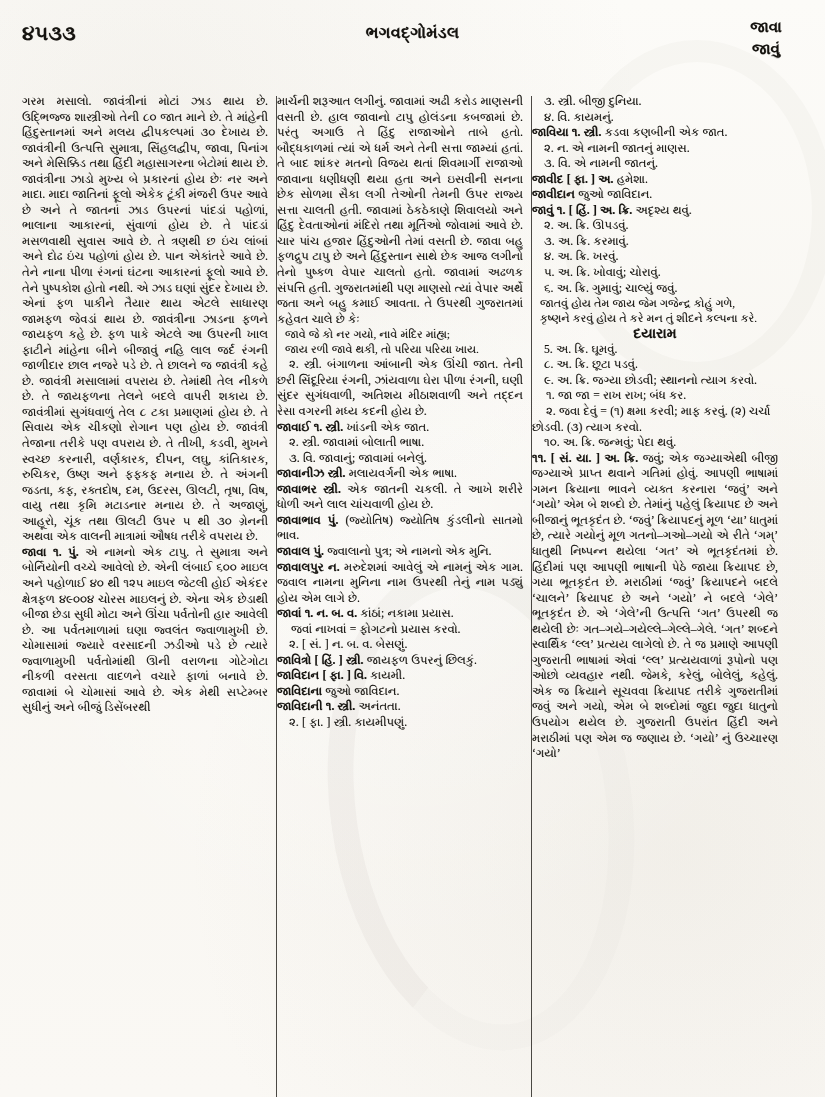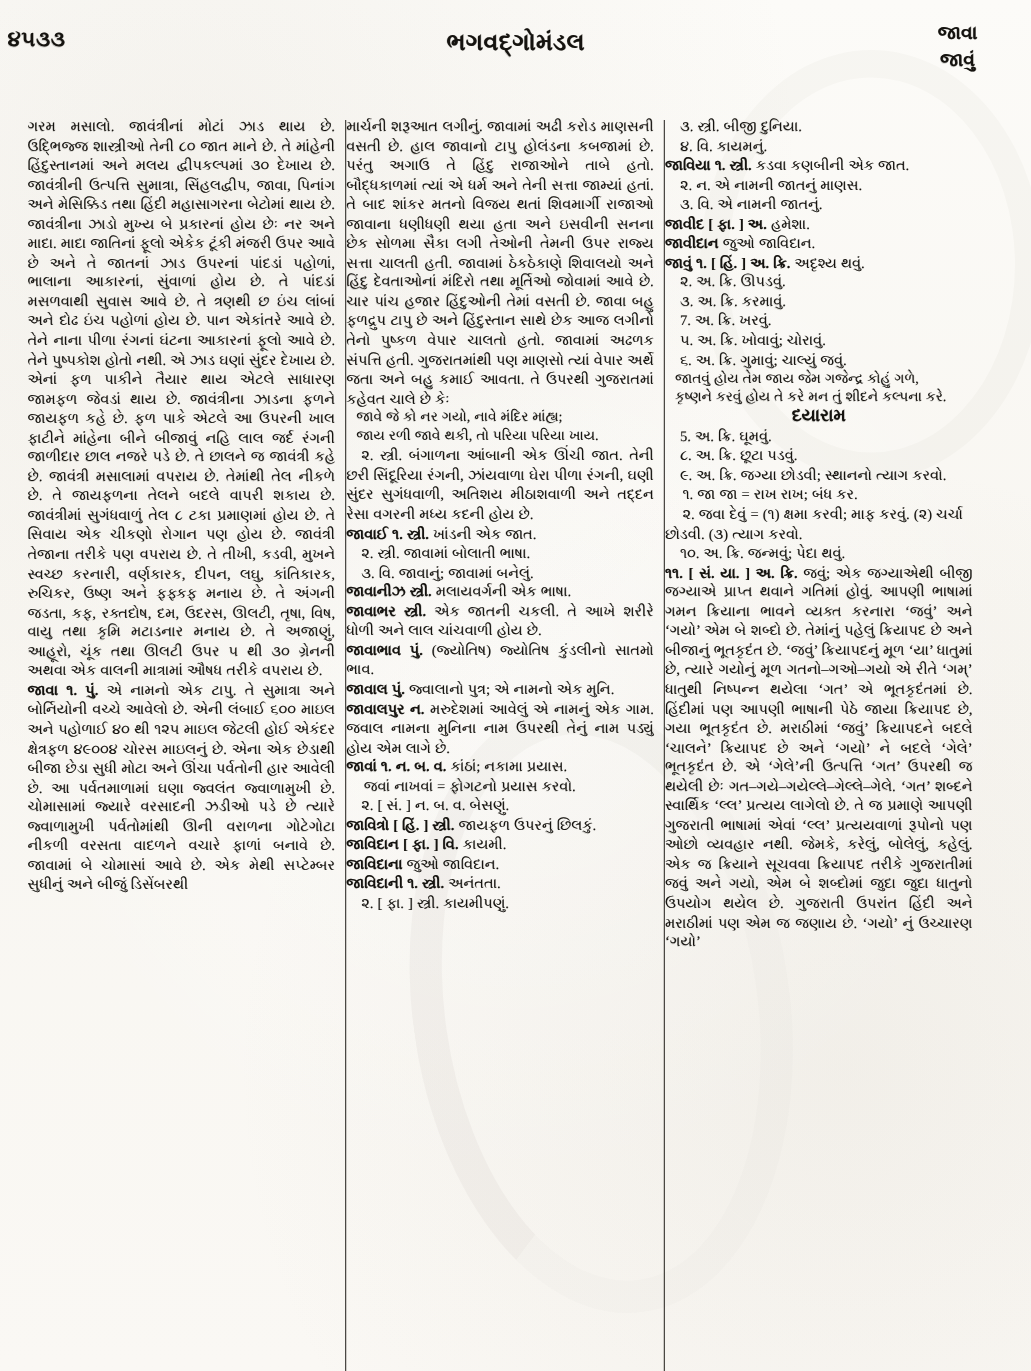--- a/index.html
+++ b/index.html
@@ -41,26 +41,26 @@
     pointer-events:none;
   }
 
   #page{position:absolute;inset:0;}
 
   
   .runhead{
     position:absolute;left:0;right:0;top:12px;height:56px;
   }
   .rh-folio{
-    position:absolute;left:6px;top:10px;
-    font-size:17px;font-weight:bold;letter-spacing:.5px;
+    position:absolute;left:22px;top:10px;
+    font-size:20px;font-weight:bold;letter-spacing:.5px;
   }
   .rh-title{
     position:absolute;left:0;right:0;top:12px;
-    text-align:center;font-size:19px;font-weight:bold;letter-spacing:.3px;
+    text-align:center;font-size:16px;font-weight:bold;letter-spacing:.3px;
   }
   .rh-guide{
     position:absolute;right:24px;top:5px;
     text-align:center;font-size:15px;font-weight:bold;line-height:1.45;
     width:70px;
   }
   .rh-guide div{display:block;}
 
   
   .cols{
@@ -173,21 +173,21 @@
           <p class="p-sense">૩. સ્ત્રી. બીજી દુનિયા.</p>
           <p class="p-sense">૪. વિ. કાયમનું.</p>
           <p class="p-entry"><span class="hw">જાવિયા ૧. સ્ત્રી.</span> કડવા કણબીની એક જાત.</p>
           <p class="p-sense">૨. ન. એ નામની જાતનું માણસ.</p>
           <p class="p-sense">૩. વિ. એ નામની જાતનું.</p>
           <p class="p-entry"><span class="hw">જાવીદ [ ફા. ] અ.</span> હમેશા.</p>
           <p class="p-entry"><span class="hw">જાવીદાન</span> જુઓ જાવિદાન.</p>
           <p class="p-entry"><span class="hw">જાવું ૧. [ હિં. ] અ. ક્રિ.</span> અદૃશ્ય થવું.</p>
           <p class="p-sense">૨. અ. ક્રિ. ઊપડવું.</p>
           <p class="p-sense">૩. અ. ક્રિ. કરમાવું.</p>
-          <p class="p-sense">7. અ. ક્રિ. ખરવું.</p>
+          <p class="p-sense">૪. અ. ક્રિ. ખરવું.</p>
           <p class="p-sense">૫. અ. ક્રિ. ખોવાવું; ચોરાવું.</p>
           <p class="p-sense">૬. અ. ક્રિ. ગુમાવું; ચાલ્યું જવું.</p>
           <p class="p-verse">જાતવું હોય તેમ જાય જેમ ગજેન્દ્ર કોહું ગળે,</p>
           <p class="p-verse">કૃષ્ણને કરવું હોય તે કરે મન તું શીદને કલ્પના કરે.</p>
           <p class="p-attrib">દયારામ</p>
           <p class="p-sense">5. અ. ક્રિ. ઘૂમવું.</p>
           <p class="p-sense">૮. અ. ક્રિ. છૂટા પડવું.</p>
           <p class="p-sense">૯. અ. ક્રિ. જગ્યા છોડવી; સ્થાનનો ત્યાગ કરવો.</p>
           <p class="p-sub">૧. જા જા = રાખ રાખ; બંધ કર.</p>
           <p class="p-sub">૨. જવા દેવું = (૧) ક્ષમા કરવી; માફ કરવું. (૨) ચર્ચા છોડવી. (૩) ત્યાગ કરવો.</p>

